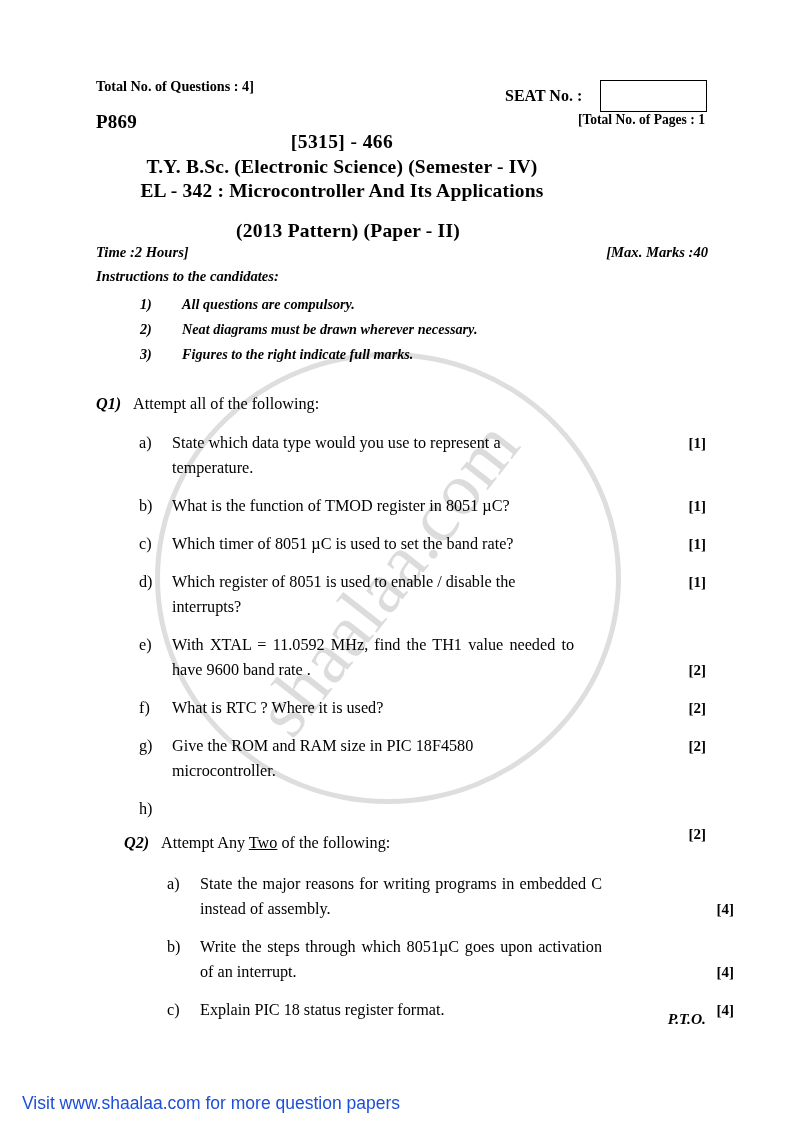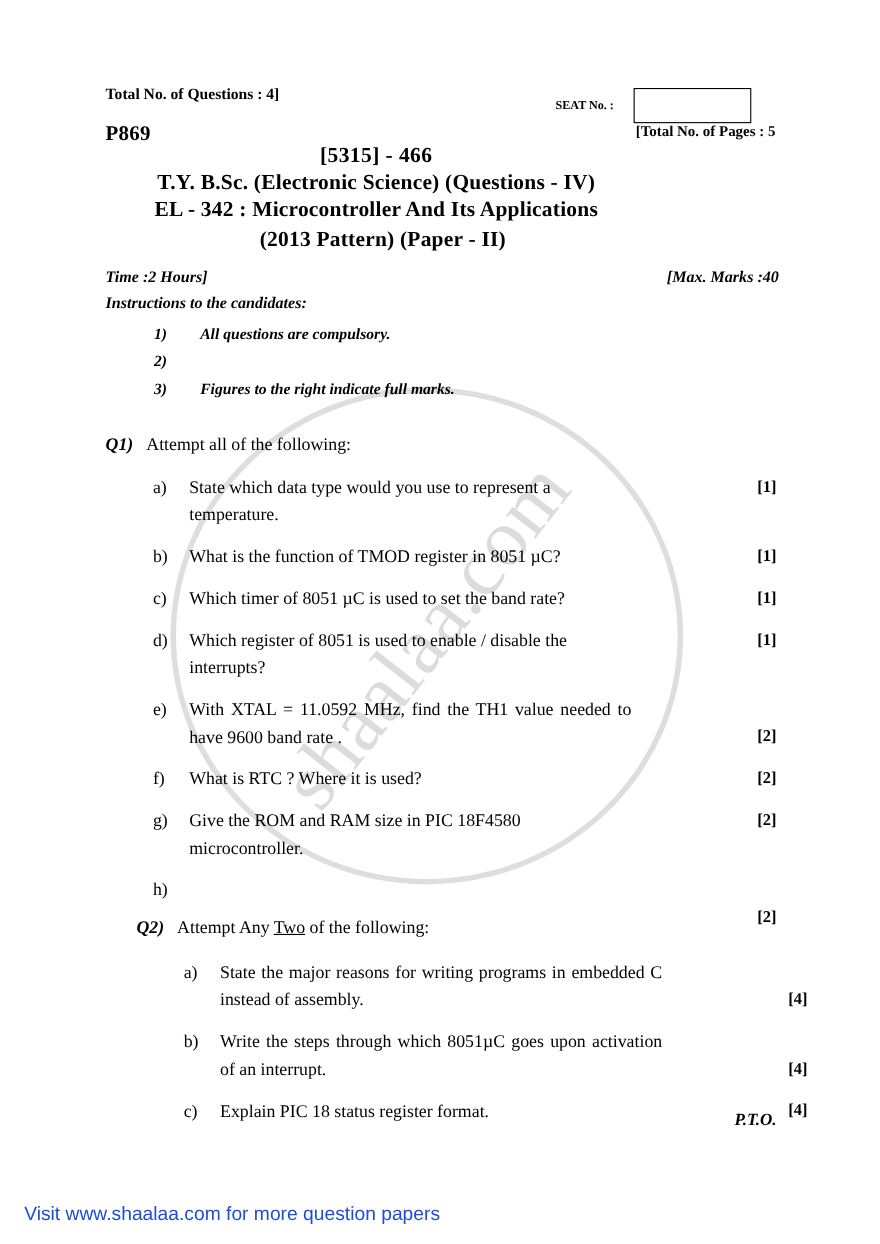--- a/index.html
+++ b/index.html
@@ -88,21 +88,21 @@
   }
   .seat-wrap {
     position: absolute;
     left: 505px;
     top: 80px;
     display: flex;
     align-items: center;
   }
   .seat-label {
     font-weight: bold;
-    font-size: 11px;
+    font-size: 16px;
     white-space: nowrap;
     margin-right: 18px;
   }
   .seat-box {
     width: 107px;
     height: 32px;
     border: 1.6px solid #000;
     box-sizing: border-box;
     background: #fff;
   }
@@ -124,21 +124,21 @@
     width: 684px;
     text-align: center;
   }
   .title-block .t-line {
     font-weight: bold;
     white-space: nowrap;
     line-height: 1.04;
   }
   .t-code    { font-size: 19.5px; letter-spacing: 0.4px; margin-bottom: 5px; }
   .t-course  { font-size: 19.5px; letter-spacing: 0.2px; margin-bottom: 3px; }
-  .t-subject { font-size: 19.5px; letter-spacing: 0.2px; margin-bottom: 8px; }
+  .t-subject { font-size: 19.5px; letter-spacing: 0.2px; margin-bottom: 20px; }
   .t-pattern { font-size: 19.5px; letter-spacing: 0.2px; padding-left: 12px; }
 
   
   .time-row {
     position: absolute;
     left: 96px;
     top: 244px;
     width: 612px;
     font-weight: bold;
     font-style: italic;
@@ -272,42 +272,43 @@
   <div class="content">
 
     <div class="hdr-questions">Total No. of Questions : 4]</div>
     <div class="hdr-pcode">P869</div>
 
     <div class="seat-wrap">
       <span class="seat-label">SEAT No. :</span>
       <span class="seat-box"></span>
     </div>
 
-    <div class="hdr-pages">[Total No. of Pages : 5</div>
+    <div class="hdr-pages">[Total No. of Pages : 1</div>
 
     <div class="title-block">
       <div class="t-line t-code">[5315] - 466</div>
-      <div class="t-line t-course">T.Y. B.Sc. (Electronic Science) (Questions - IV)</div>
+      <div class="t-line t-course">T.Y. B.Sc. (Electronic Science) (Semester - IV)</div>
       <div class="t-line t-subject">EL - 342 : Microcontroller And Its Applications</div>
       <div class="t-line t-pattern">(2013 Pattern) (Paper - II)</div>
     </div>
 
     <div class="time-row">
       <span class="left">Time :2 Hours]</span>
       <span class="right">[Max. Marks :40</span>
     </div>
 
     <div class="instr-head">Instructions to the candidates:</div>
     <div class="instr-list">
       <div class="instr-item">
         <span class="num">1)</span>
         <span class="txt">All questions are compulsory.</span>
       </div>
       <div class="instr-item">
         <span class="num">2)</span>
+        <span class="txt">Neat  diagrams must be drawn wherever necessary.</span>
       </div>
       <div class="instr-item">
         <span class="num">3)</span>
         <span class="txt">Figures to the right indicate full marks.</span>
       </div>
     </div>
 
     <div class="qsection" style="top:395px;">
       <div class="qhead">
         <span class="qlabel">Q1)</span>

